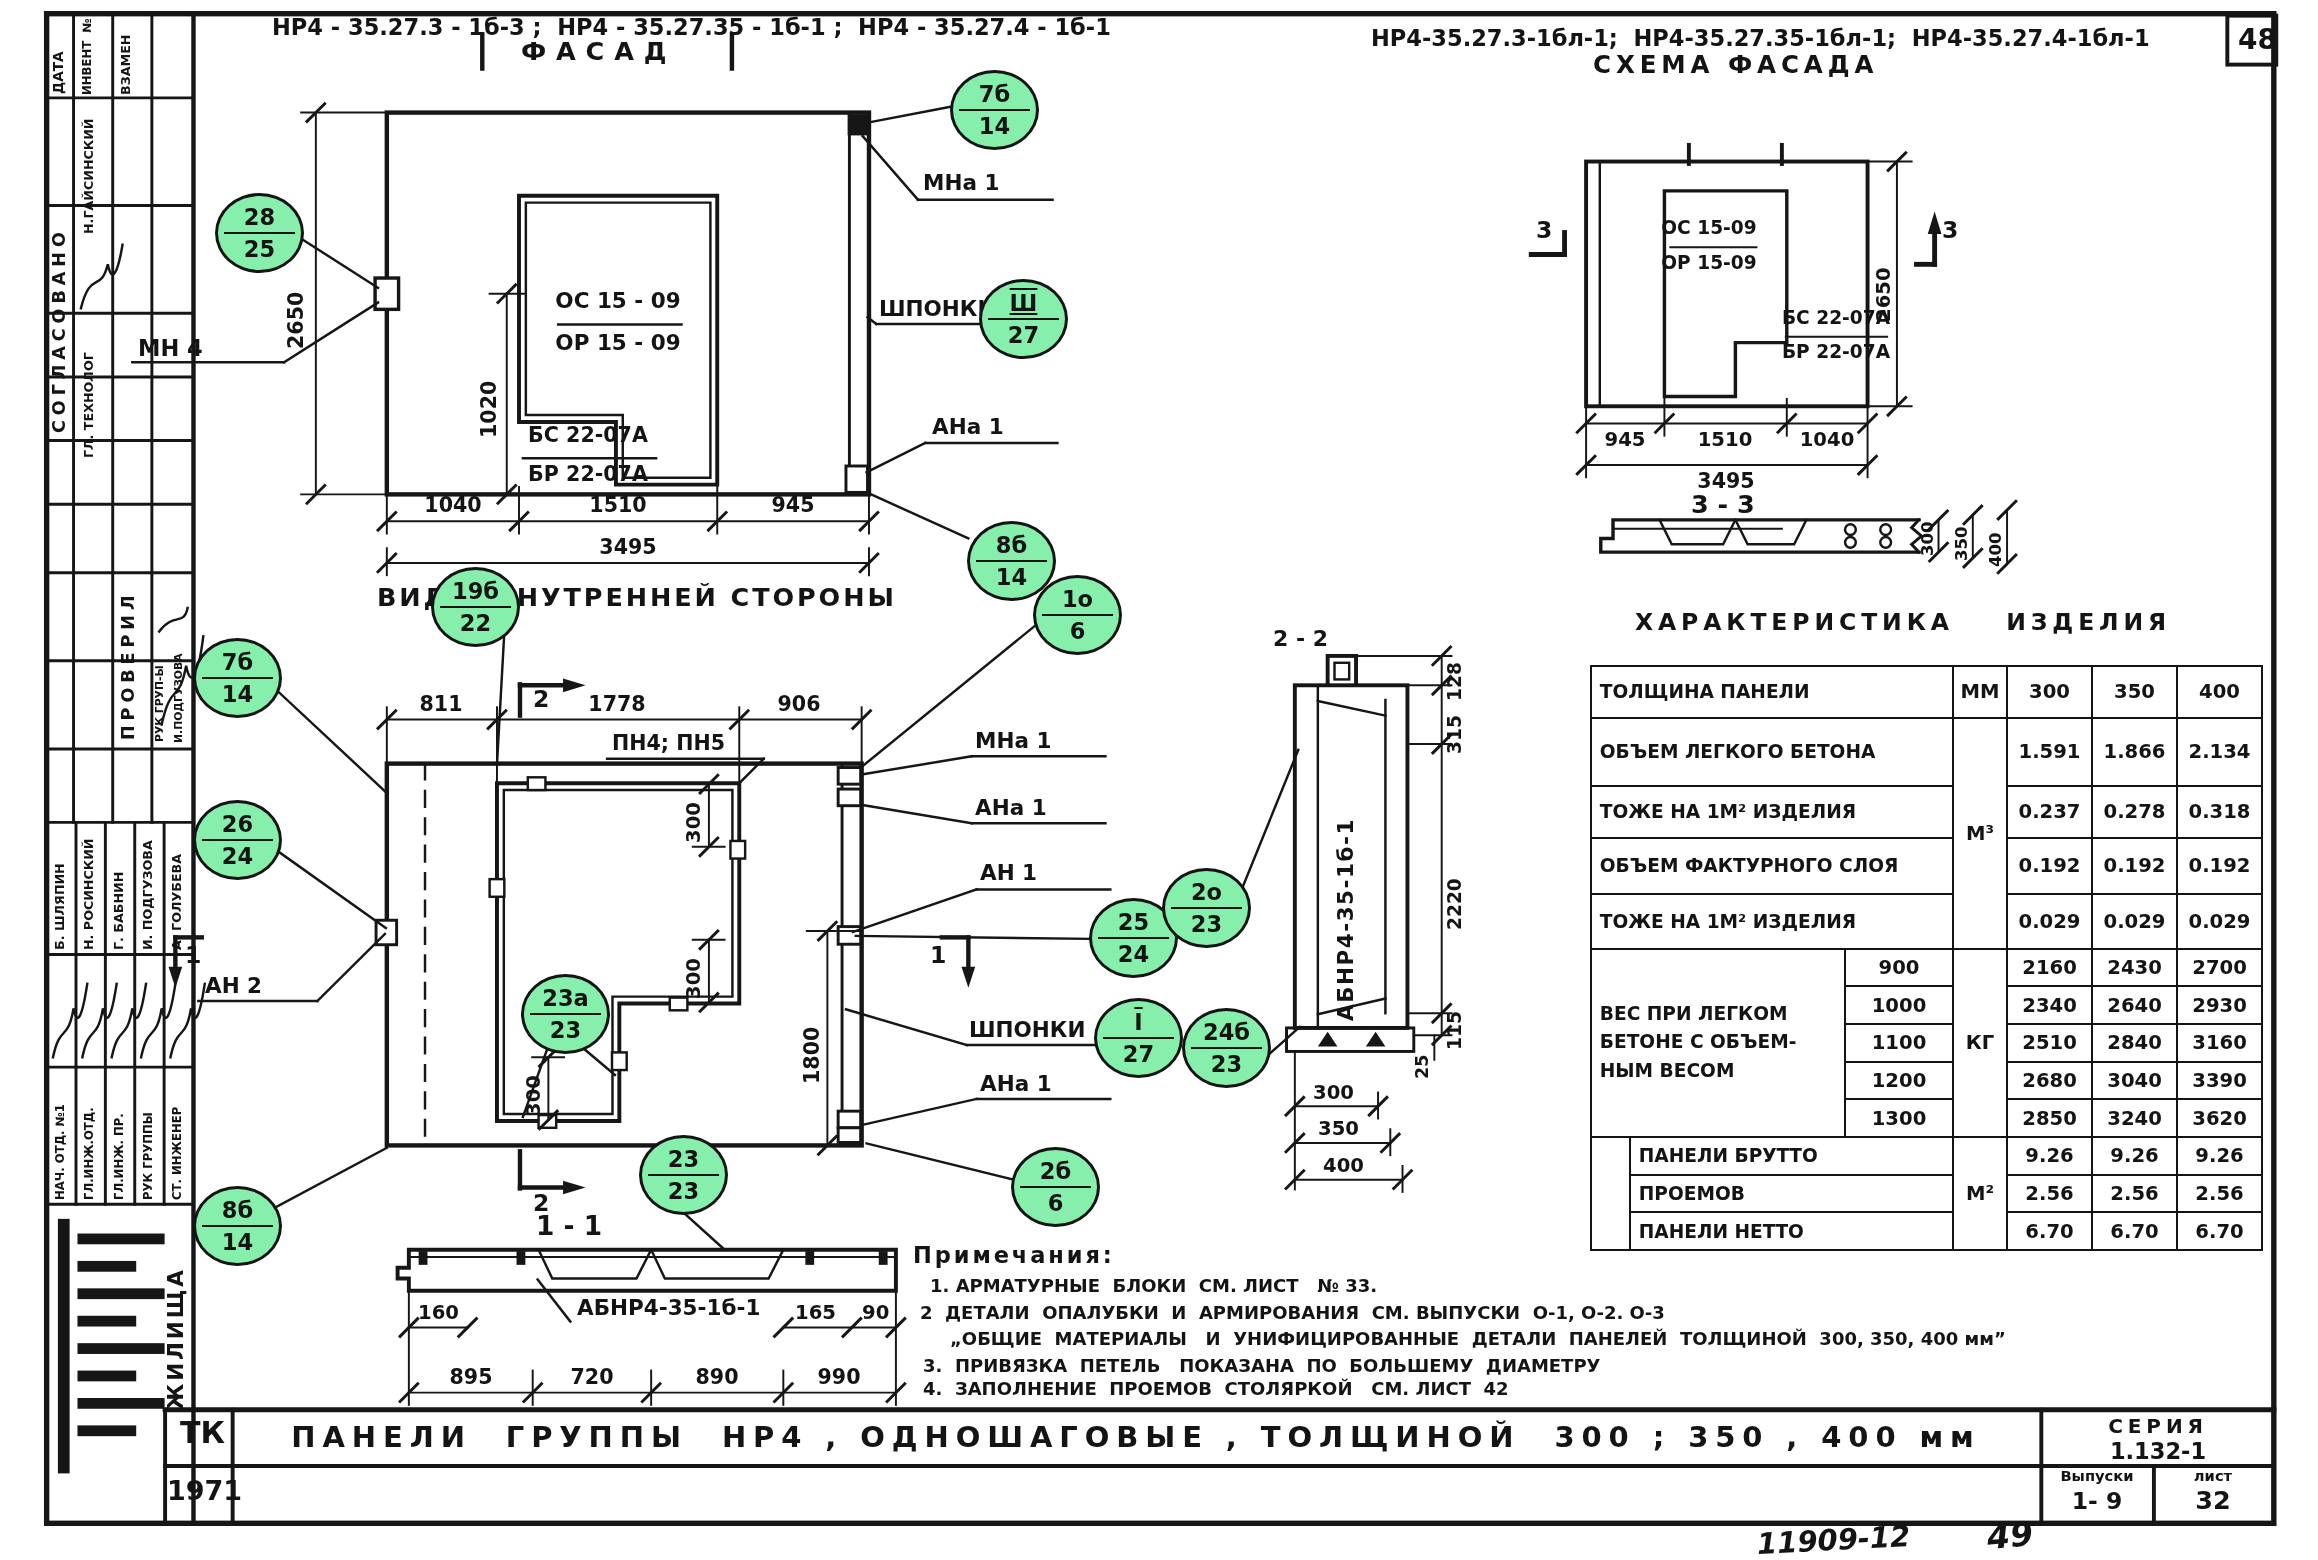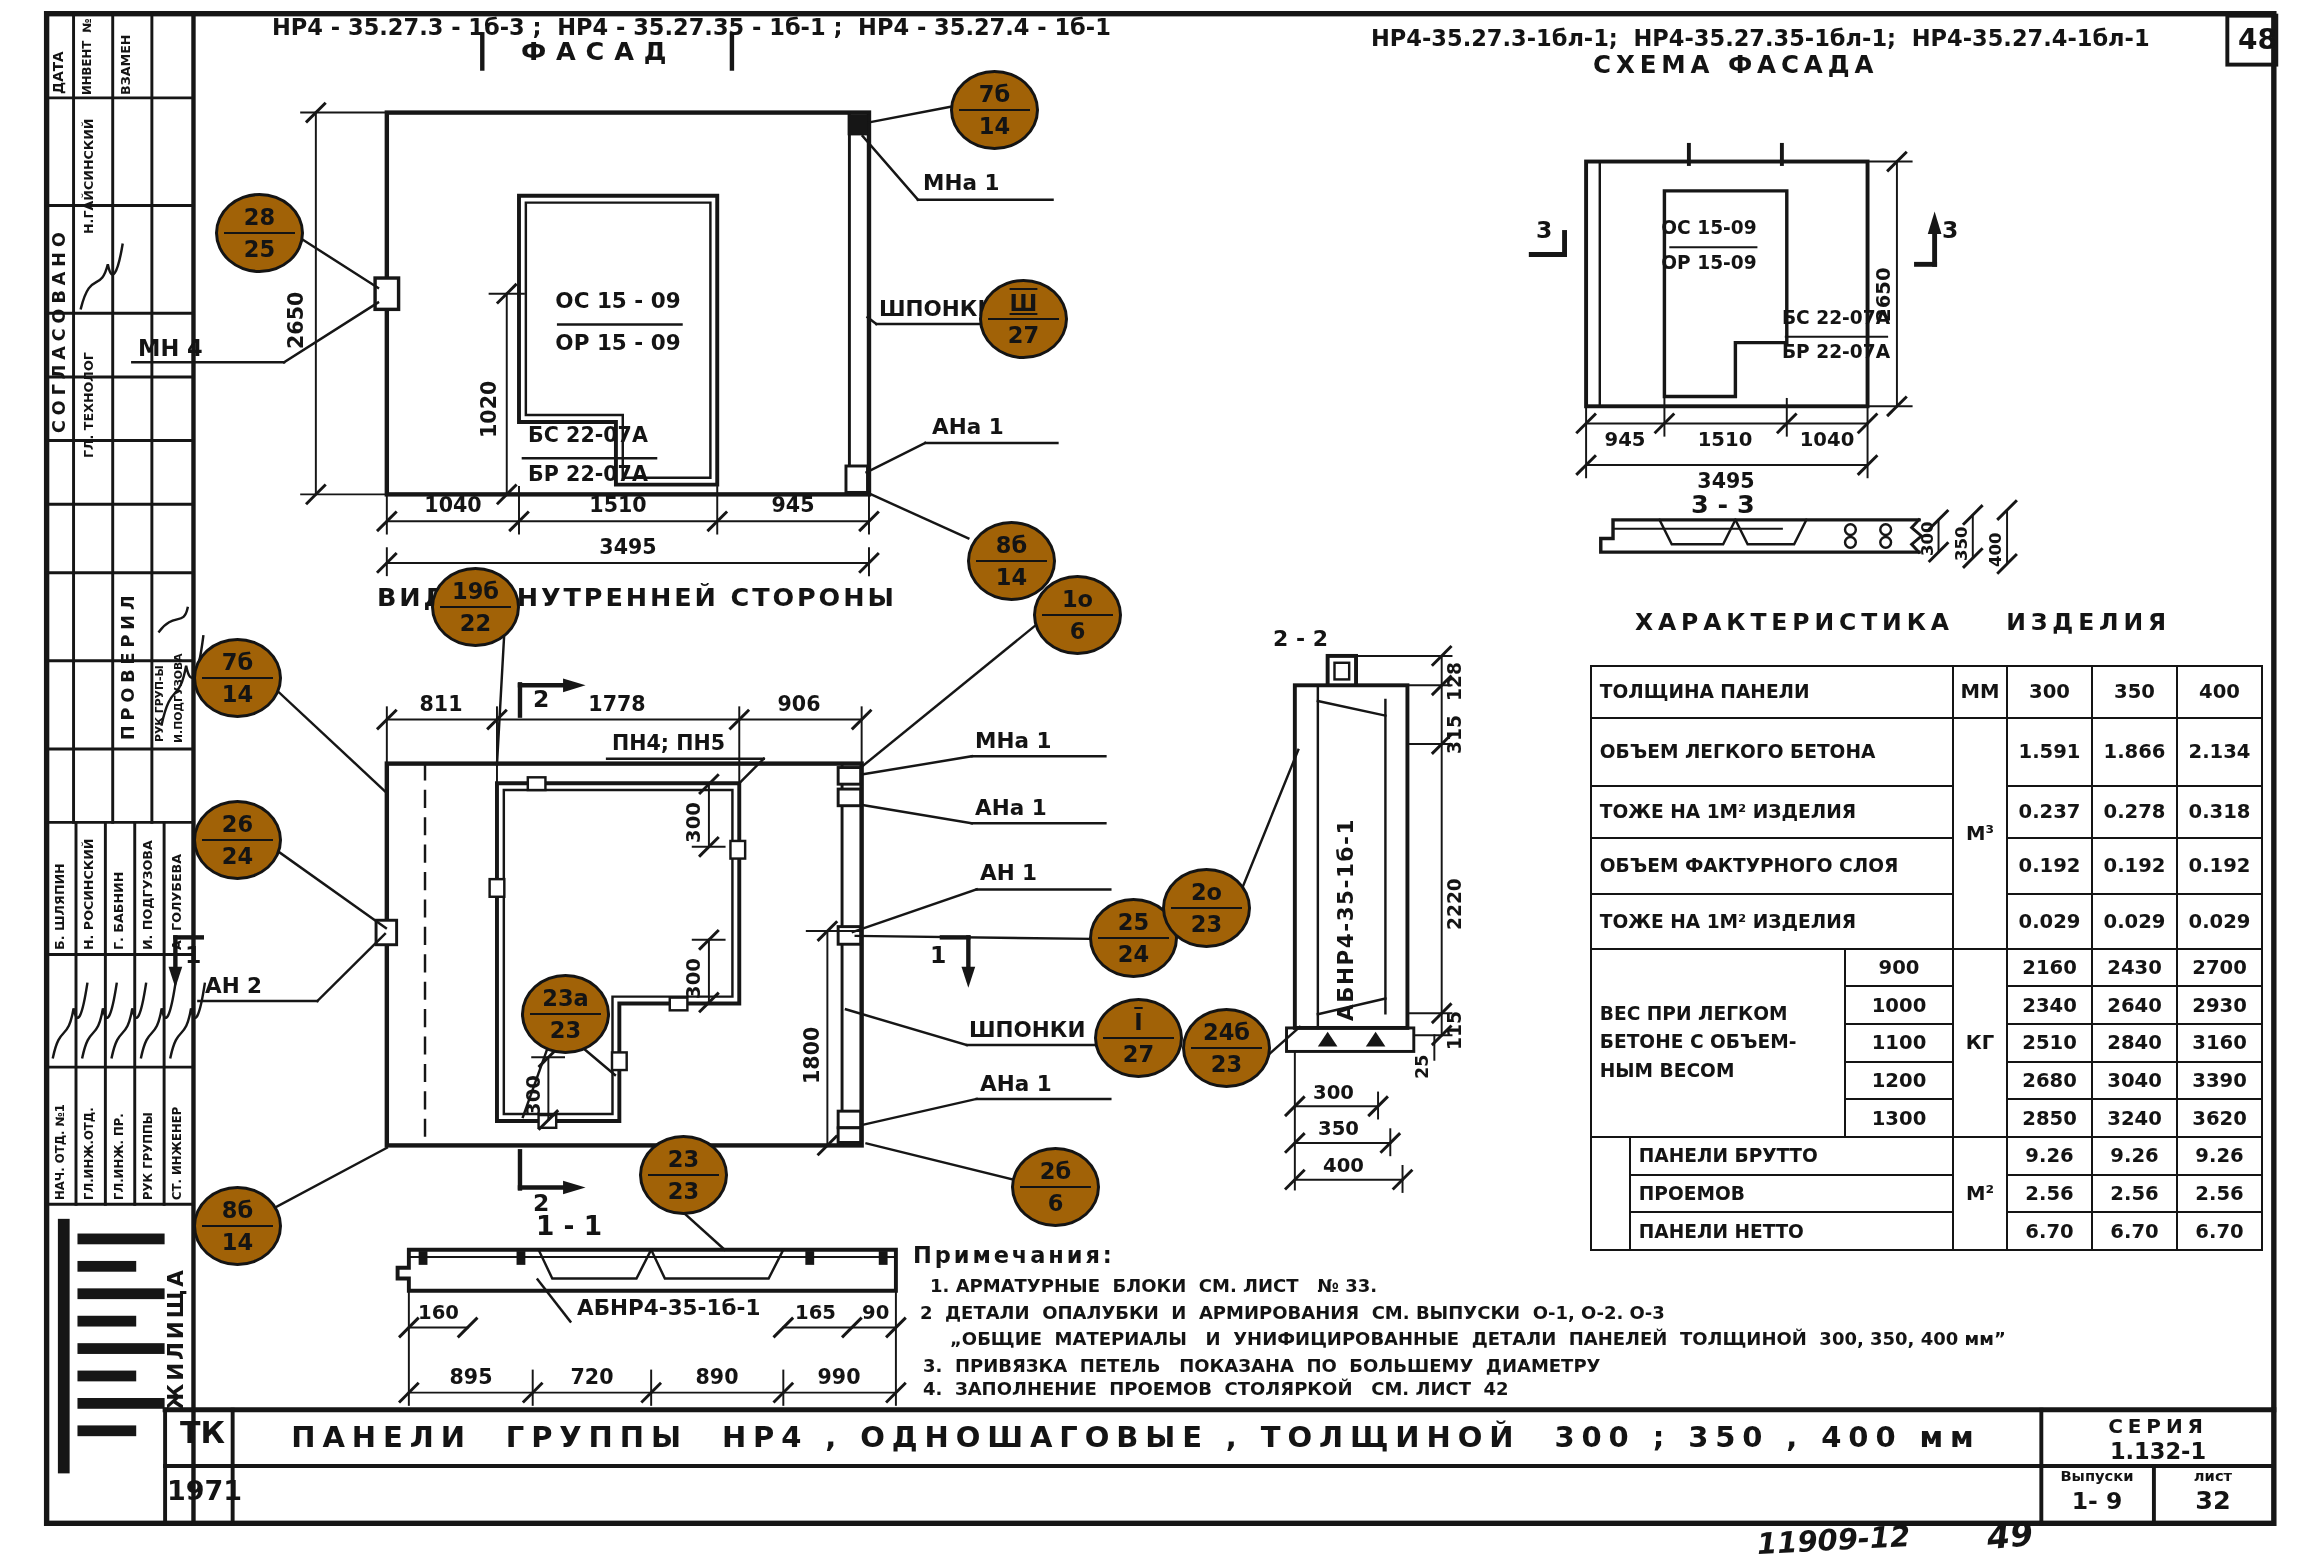--- a/index.html
+++ b/index.html
@@ -4,21 +4,21 @@
 <style>
   html,body{margin:0;padding:0;background:#9a9a9a;}
   .sheet{position:relative;width:2319px;height:1561px;background:#ffffff;
          font-family:"DejaVu Sans",sans-serif;color:#141414;overflow:hidden;}
   .lines{position:absolute;left:0;top:0;}
   .lbl{position:absolute;font-weight:bold;white-space:pre;line-height:1;}
   .rot{transform:rotate(-90deg);transform-origin:0 0;}
   .ctr{transform:translateX(-50%);}
   .ital{font-style:italic;}
   .balloon{position:absolute;width:83px;height:74px;border:3.4px solid #141414;border-radius:50%;
-           background:#a16207;display:flex;flex-direction:column;align-items:center;justify-content:center;
+           background:#86efac;display:flex;flex-direction:column;align-items:center;justify-content:center;
            font-weight:bold;font-size:22.5px;}
   .balloon .bt{display:block;width:86%;text-align:center;border-bottom:2.9px solid #141414;padding-bottom:2px;}
   .balloon .bb{display:block;width:86%;text-align:center;padding-top:2px;}
   .oul{text-decoration:overline underline;}
   .ovl{text-decoration:overline;}
   .tbl{position:absolute;border-collapse:collapse;table-layout:fixed;background:#fff;}
   .tbl td{border:2.9px solid #141414;font-weight:bold;text-align:center;vertical-align:middle;
           padding:0;font-size:19.6px;overflow:hidden;}
   .tbl td.lab{text-align:left;padding-left:7.8px;font-size:18.6px;}
   .ls6{letter-spacing:2.9px;} .ls10{letter-spacing:4.9px;} .ls14{letter-spacing:6.9px;} .ls20{letter-spacing:9.8px;}

